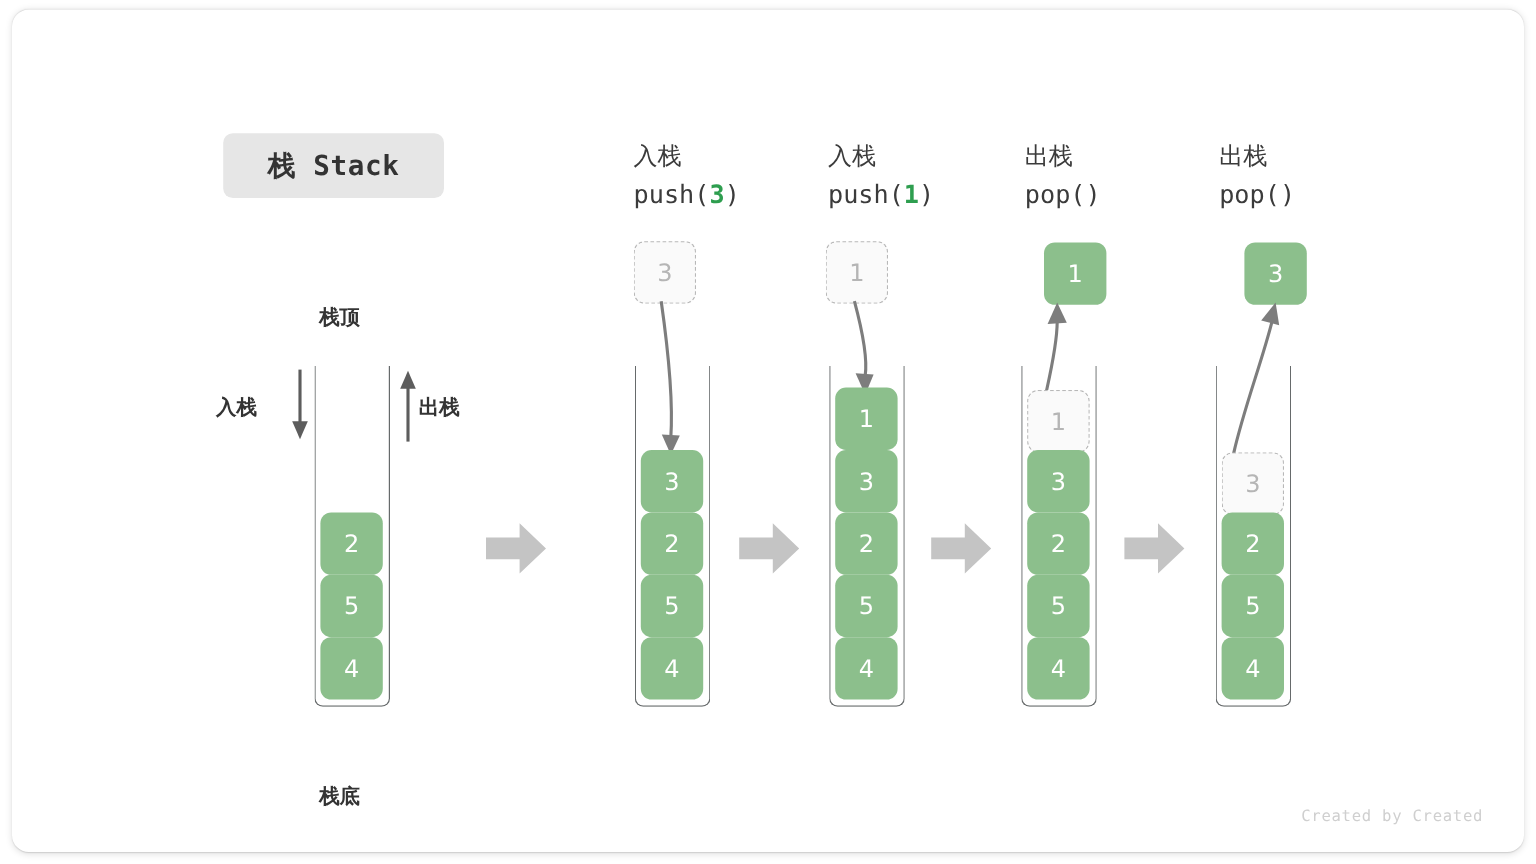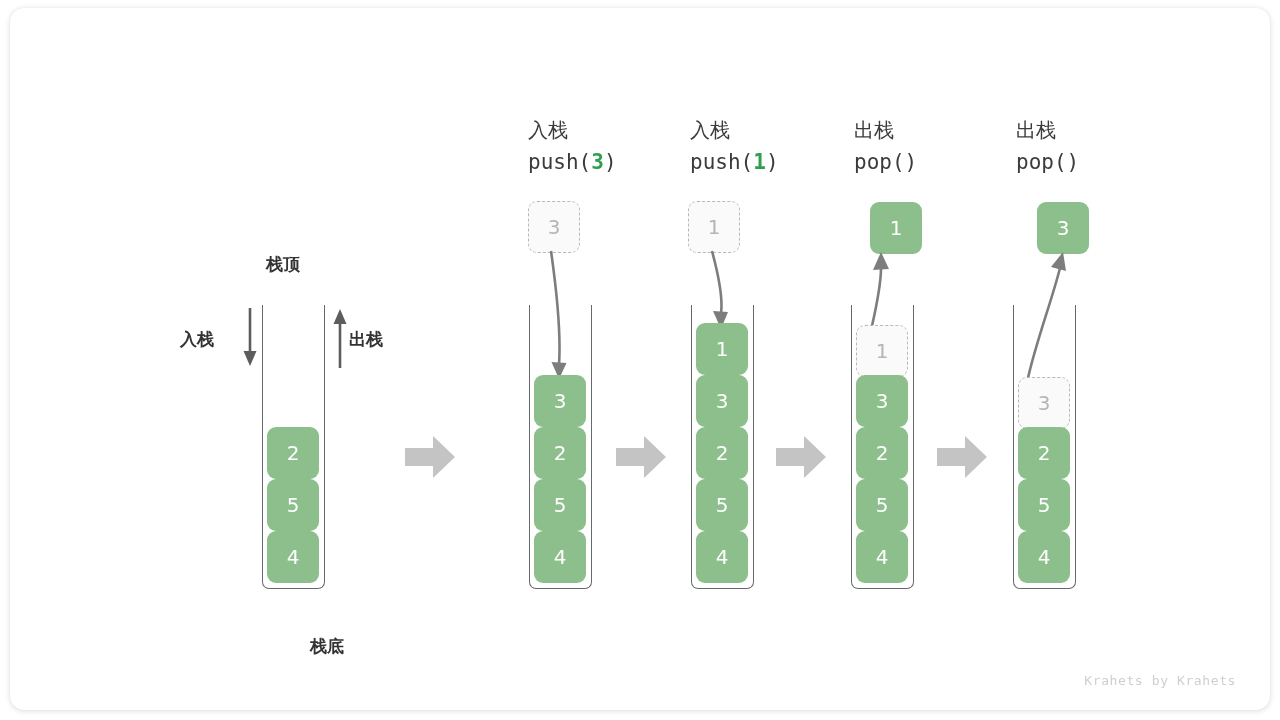--- a/index.html
+++ b/index.html
@@ -26,21 +26,21 @@
     font-size:23px;font-weight:bold;color:#333333;letter-spacing:0.5px;
   }
 
   
   .cap{
     font-size:17px;font-weight:bold;color:#333333;
     font-family:"DejaVu Sans","Liberation Sans",sans-serif;
     white-space:nowrap;
   }
   #lbl-top{left:256px;top:245px;font-family:Liberation Mono, monospace;}
-  #lbl-bottom{left:256px;top:627px;margin-left:44px;}
+  #lbl-bottom{left:256px;top:644px;}
   #lbl-in{left:170px;top:320px;}
   #lbl-out{left:339px;top:320px;}
 
   
   .stack-box{
     border-left:1.6px solid #666a6b;
     border-right:1.6px solid #666a6b;
     border-bottom:1.6px solid #666a6b;
     border-radius:0 0 7px 7px;
     box-sizing:border-box;
@@ -77,20 +77,21 @@
     font-size:13px;color:#cfcfcf;letter-spacing:0.6px;
   }
 
   svg{display:block;overflow:visible;}
 </style>
 </head>
 <body>
 
 <div id="card">
 
+  <div class="abs" id="title-badge">栈 Stack</div>
 
   <div class="abs cap" id="lbl-top">栈顶</div>
   <div class="abs cap" id="lbl-bottom">栈底</div>
   <div class="abs cap" id="lbl-in">入栈</div>
   <div class="abs cap" id="lbl-out">出栈</div>
 
   <svg class="abs" style="left:228px;top:298px;" width="24" height="64" viewBox="0 0 24 64">
     <line x1="12" y1="2" x2="12" y2="48" stroke="#5d5d5d" stroke-width="2.6"></line>
     <path d="M12 60 L5.5 45 L18.5 45 Z" fill="#5d5d5d"></path>
   </svg>
@@ -186,14 +187,14 @@
     <path d="M57 0 L45 15 L60 19 Z" fill="#7d7d7d"></path>
   </svg>
   <div class="abs stack-box" style="left:1003px;top:297px;width:63px;height:284px;"></div>
   <div class="abs cell ghost" style="left:1008px;top:369px;">3</div>
   <div class="abs" style="left: 1008px; top: 419px; display: flex; flex-direction: column-reverse;">
       <div class="cell filled">4</div>
       <div class="cell filled">5</div>
       <div class="cell filled">2</div>
     </div>
 
-  <div class="abs" id="credit">Krahets by Krahets</div>
+  <div class="abs" id="credit">Created by Created</div>
 </div>
 
 </body></html>

